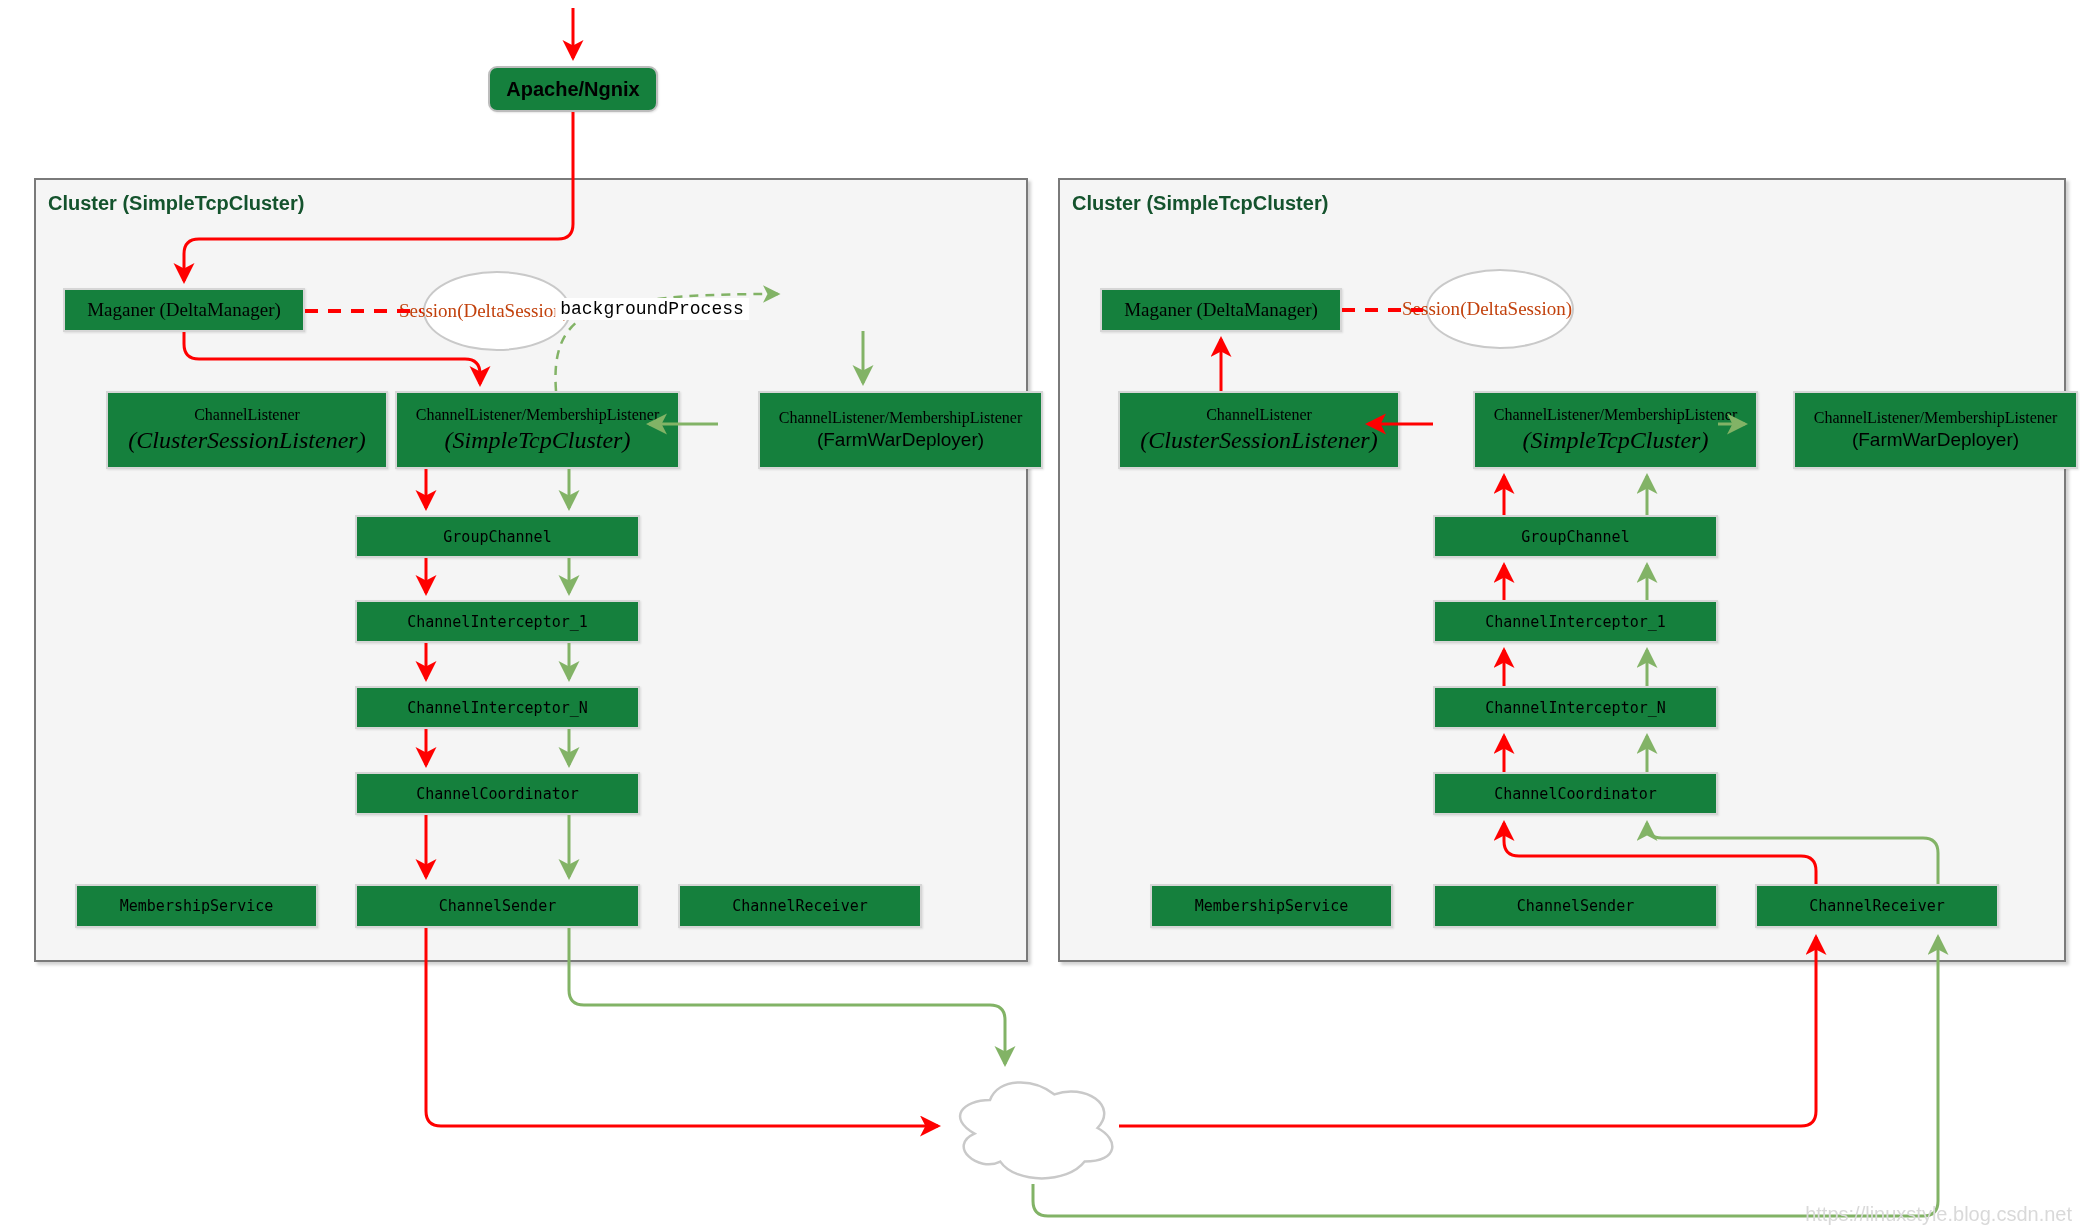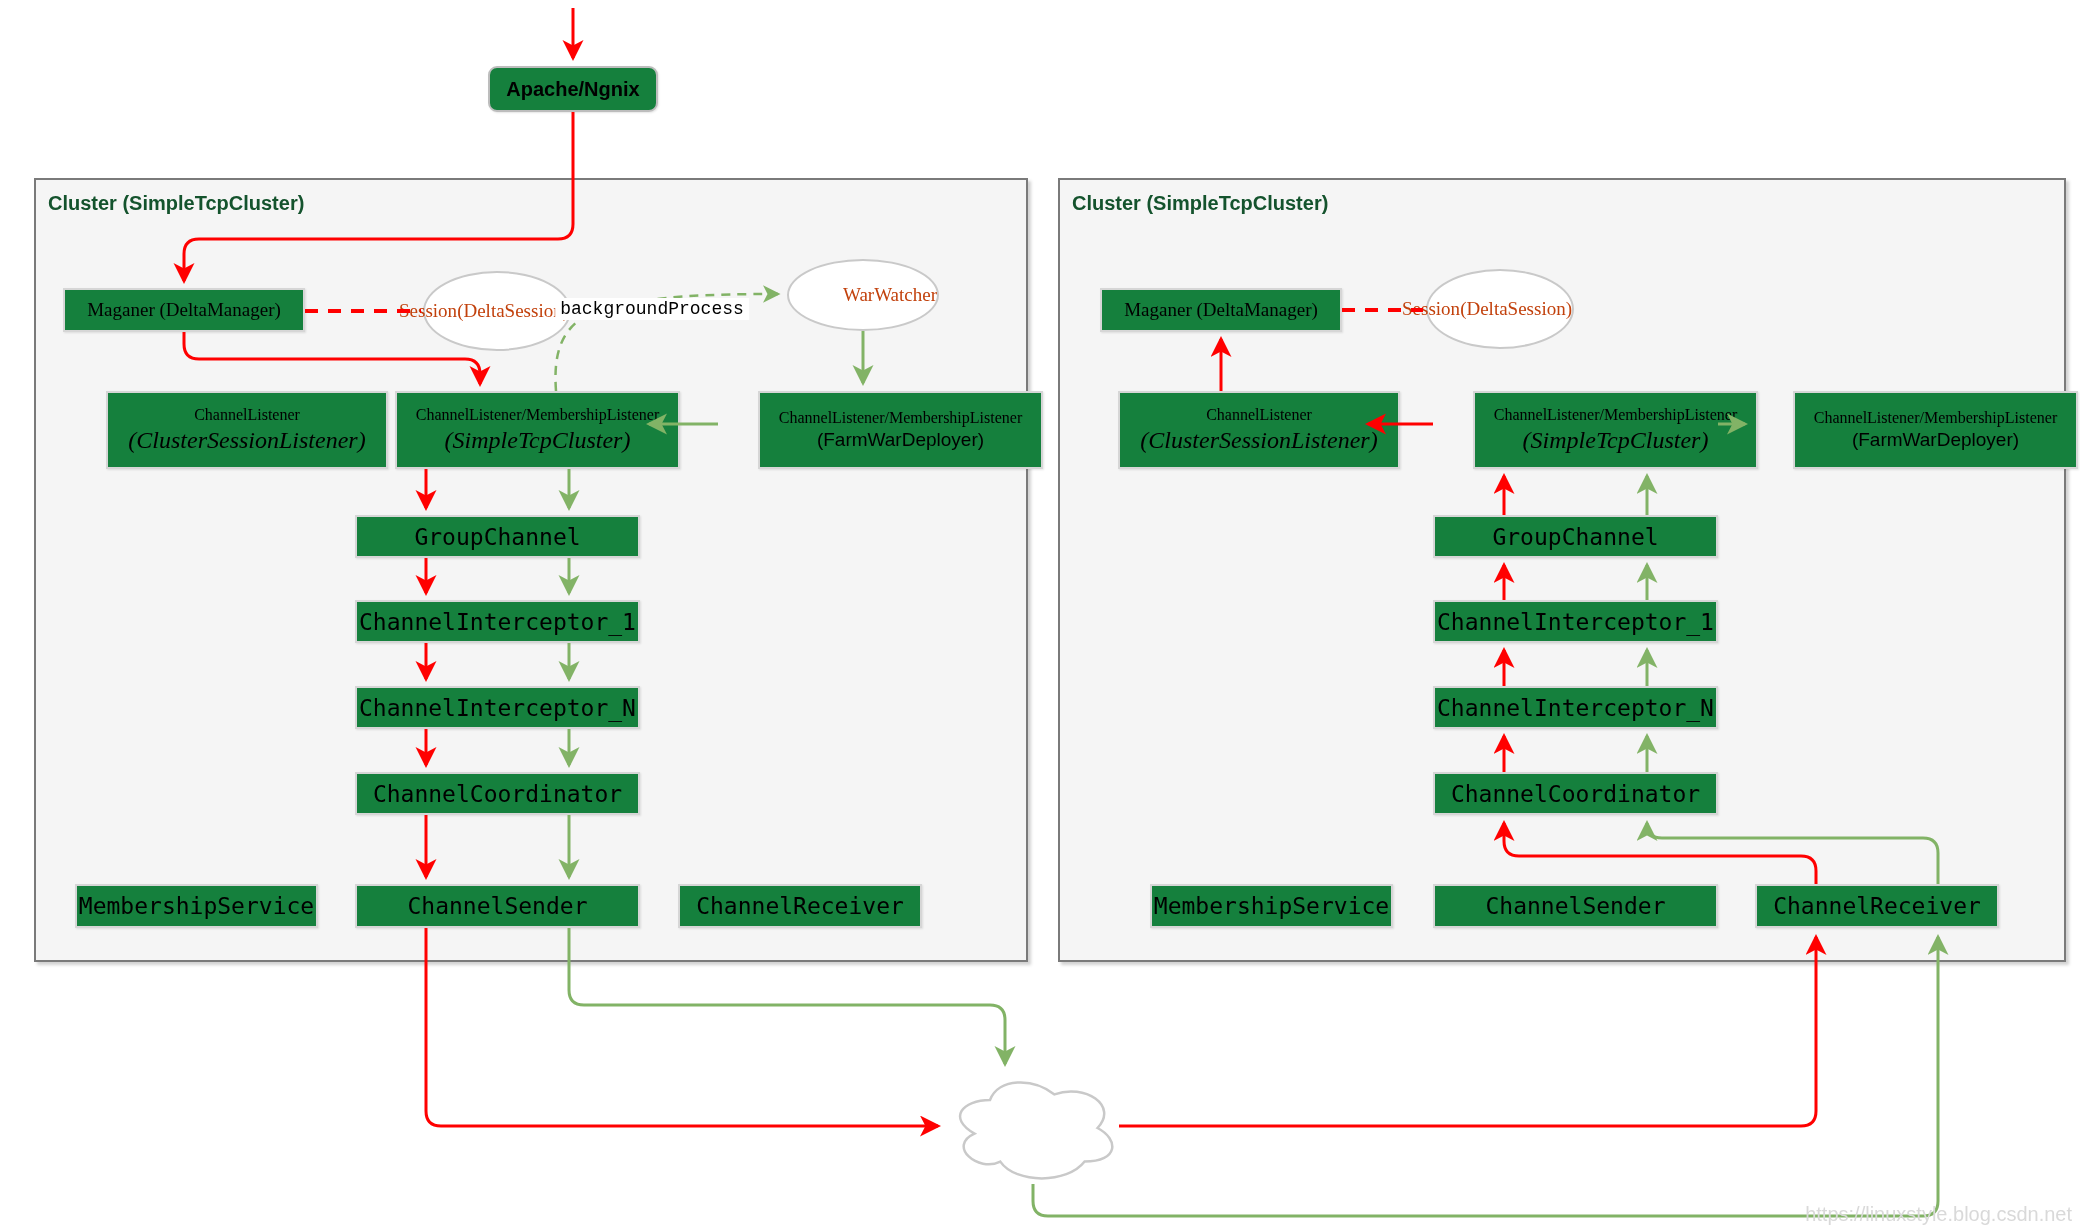--- a/index.html
+++ b/index.html
@@ -4,21 +4,21 @@
 <style>
   html,body{margin:0;padding:0;background:#fff;}
   .canvas{position:relative;width:2080px;height:1230px;background:#ffffff;overflow:hidden;
           font-family:"Liberation Sans","DejaVu Sans",sans-serif;}
   .cluster{position:absolute;background:#f5f5f5;border:2px solid #7a7a7a;
            box-shadow:3px 3px 3px rgba(0,0,0,0.18);z-index:1;}
   .cluster-title{position:absolute;font-weight:bold;font-size:20px;color:#14532d;z-index:2;}
   .node{position:absolute;background:#15803d;border:2px solid #d6d6d6;z-index:2;
         display:flex;align-items:center;justify-content:center;text-align:center;
         box-shadow:1px 1px 2px rgba(0,0,0,0.10);box-sizing:border-box;color:#000;}
-  .mono{font-family:"DejaVu Sans Mono","Liberation Mono",monospace;font-size:23px;}
+  .mono{font-family:"DejaVu Sans Mono","Liberation Mono",monospace;font-size:15px;}
   .serif{font-family:"Liberation Serif","DejaVu Serif",serif;font-size:19px;}
   .two-line{flex-direction:column;line-height:1.25;margin-left:40px;}
   .l1{font-family:"Liberation Serif","DejaVu Serif",serif;font-size:16px;}
   .l2{font-family:"Liberation Serif","DejaVu Serif",serif;font-size:24px;font-style:italic;}
   .l2-sans{font-family:"Liberation Sans","DejaVu Sans",sans-serif;font-size:19px;}
   .rounded{border-radius:9px;border:2px solid #bdbdbd;font-weight:bold;font-size:20px;
            font-family:"Liberation Sans","DejaVu Sans",sans-serif;}
   .ellipse{position:absolute;background:#fff;border:2px solid #c9c9c9;border-radius:50%;z-index:2;
            display:flex;flex-direction:row;align-items:center;justify-content:flex-end;
            font-family:"Liberation Serif","DejaVu Serif",serif;font-size:19px;line-height:1.2;
@@ -41,23 +41,20 @@
 
   <div class="node rounded" style="left:488px;top:66px;width:170px;height:46px;">Apache/Ngnix</div>
 
   <div class="node serif" style="left:63px;top:288px;width:242px;height:44px;">Maganer (DeltaManager)</div>
 
   <div class="ellipse" style="left:423px;top:271px;width:148px;height:80px;">
     <span>Session</span>
     <span>(DeltaSession)</span>
   </div>
 
-  <div class="ellipse" style="left:787px;top:259px;width:152px;height:72px;">
-    <span>WarWatcher</span>
-  </div>
 
   <div class="bg-label" style="left:652px;top:309px;">backgroundProcess</div>
 
   <div class="node two-line" style="left:66px;top:391px;width:282px;height:78px;">
     <span class="l1">ChannelListener</span>
     <span class="l2">(ClusterSessionListener)</span>
   </div>
   <div class="node two-line" style="left:355px;top:391px;width:285px;height:78px;">
     <span class="l1">ChannelListener/MembershipListener</span>
     <span class="l2">(SimpleTcpCluster)</span>

